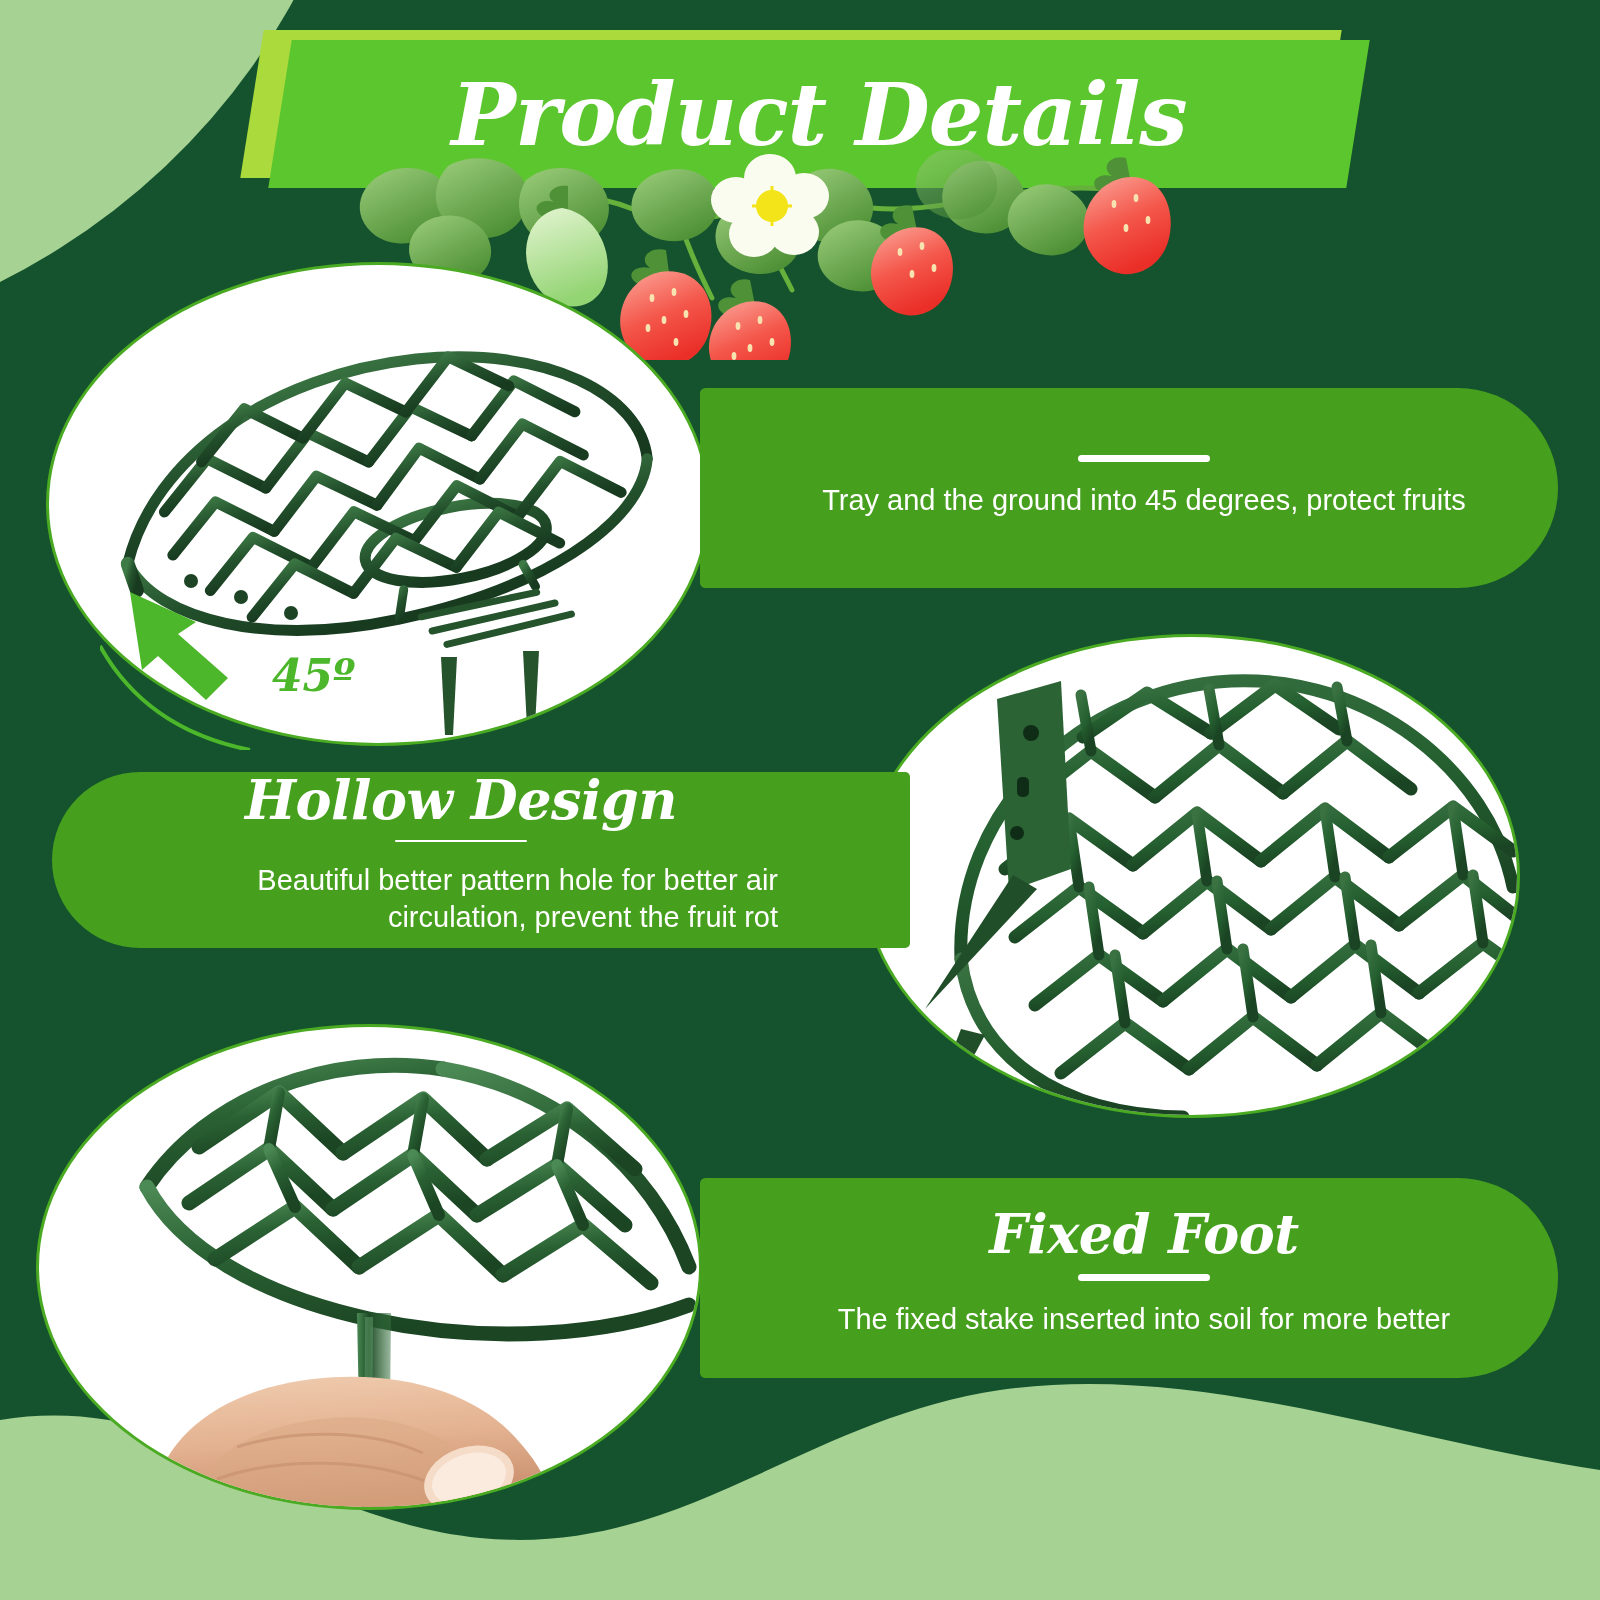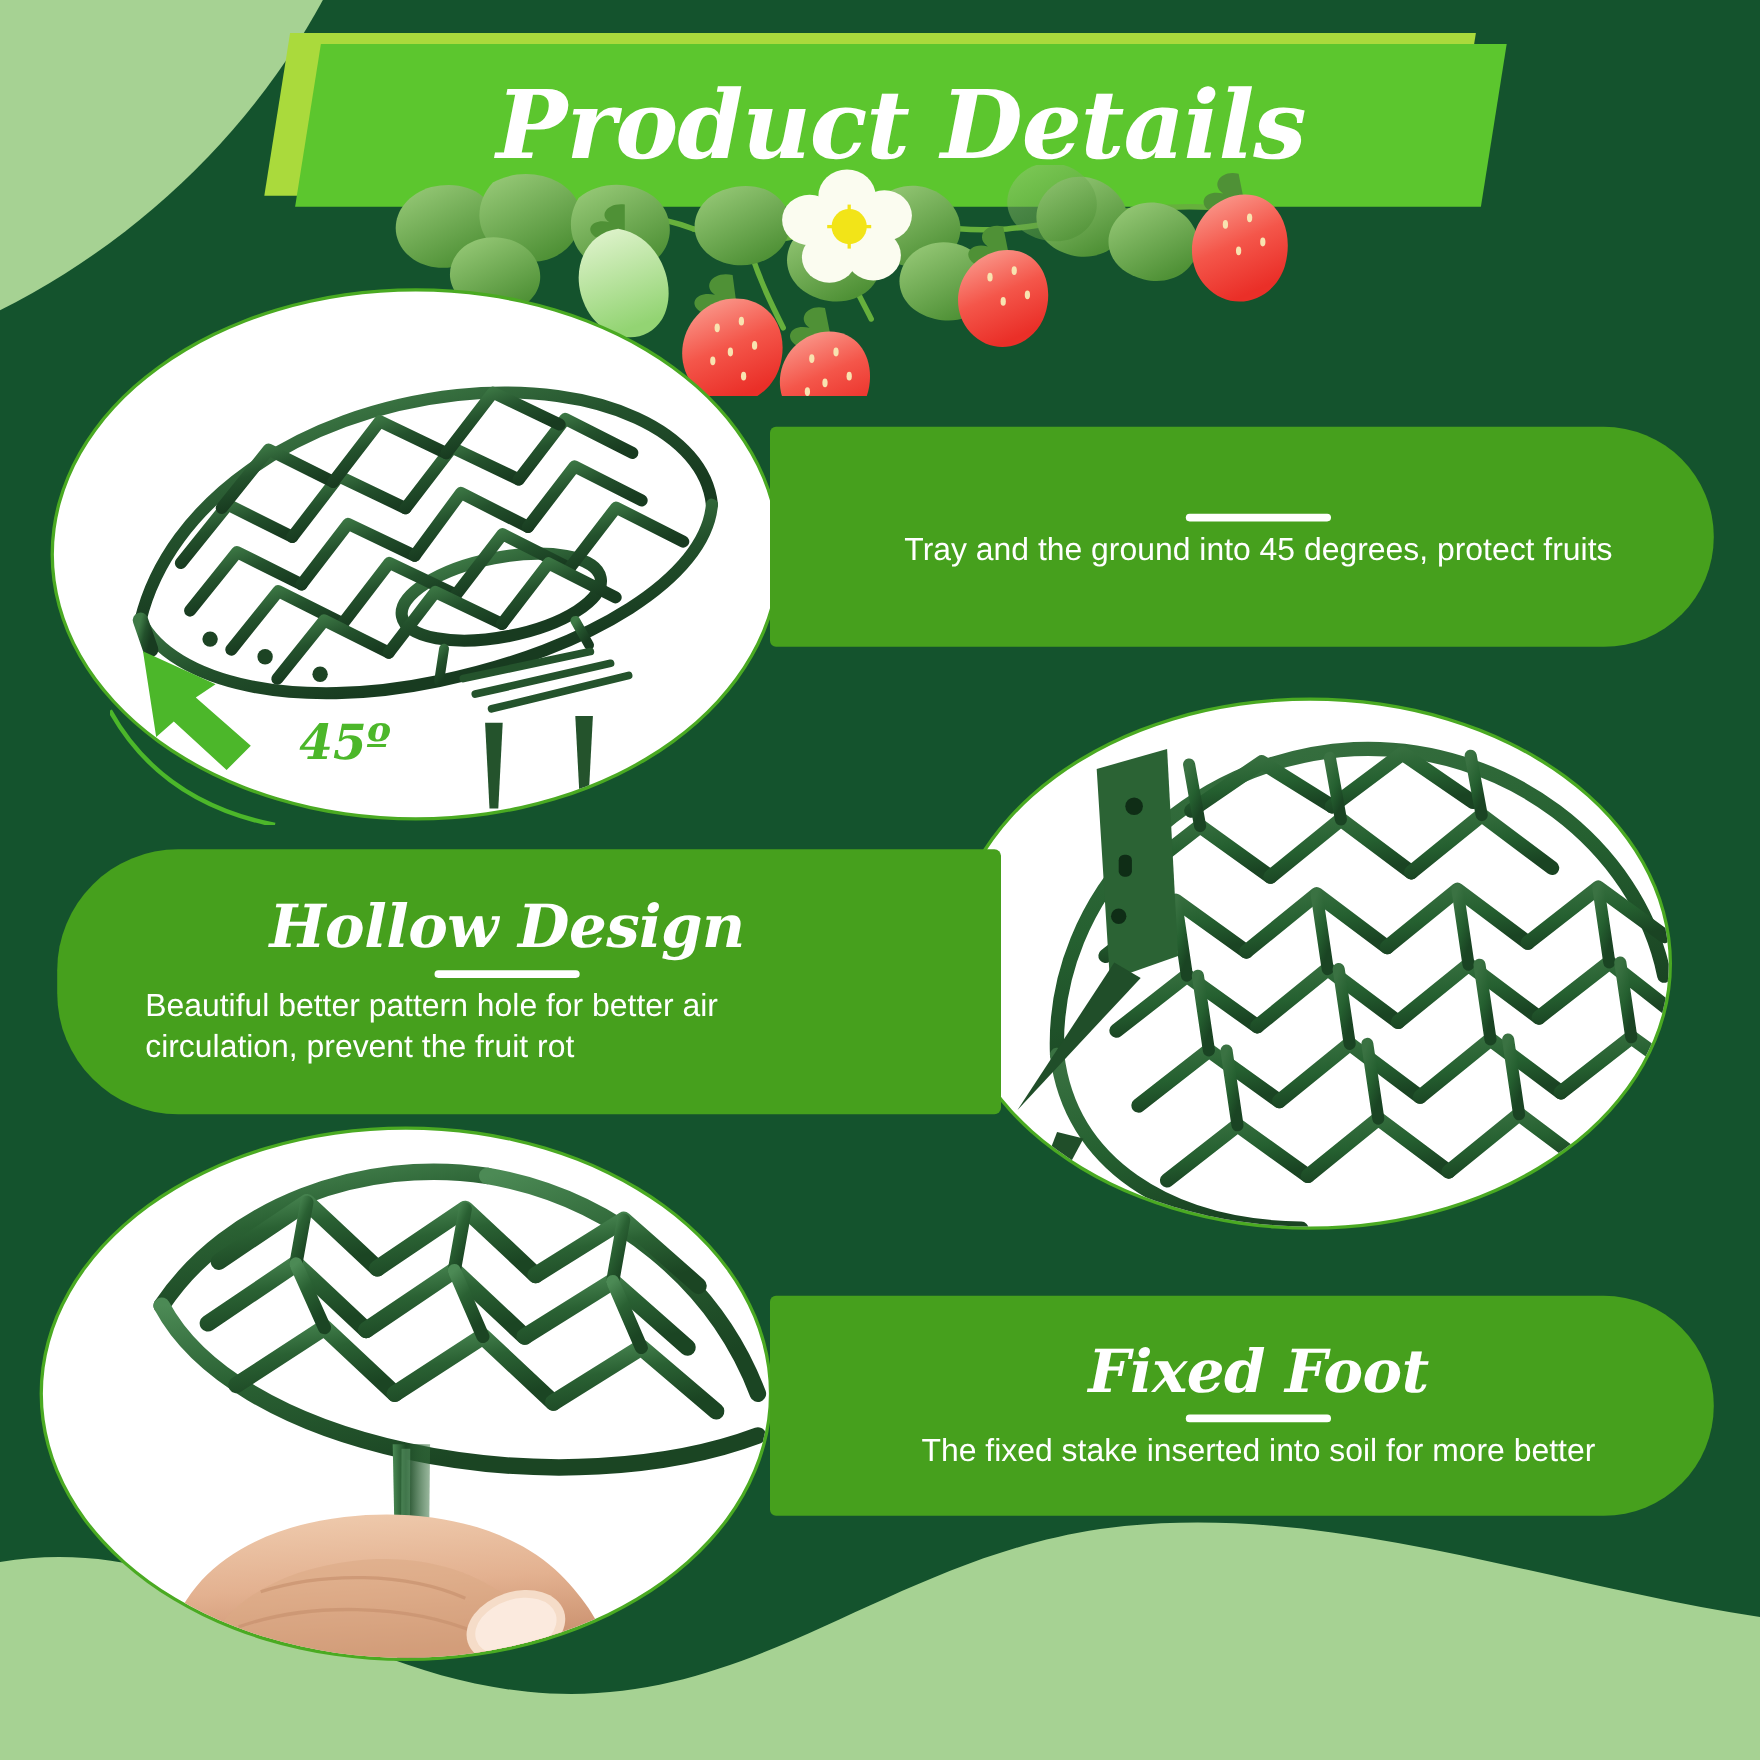--- a/index.html
+++ b/index.html
@@ -137,21 +137,21 @@
     color: #ffffff;
     box-sizing: border-box;
   }
   .panel-right {
     border-radius: 6px 110px 110px 6px;
   }
   .panel-left {
     border-radius: 110px 6px 6px 110px;
   }
   .panel-1 { left: 700px; top: 388px;  width: 858px; height: 200px; padding: 0 80px 0 110px; }
-  .panel-2 { left: 52px;  top: 772px;  width: 858px; height: 241px; padding: 0 120px 0 80px; }
+  .panel-2 { left: 52px;  top: 772px;  width: 858px; height: 176px; padding: 0 120px 0 80px; }
   .panel-3 { left: 700px; top: 1178px; width: 858px; height: 200px; padding: 0 80px 0 110px; }
 
   .panel-title {
     font-family: "DejaVu Serif", serif;
     font-weight: bold;
     font-style: italic;
     font-size: 54px;
     line-height: 1.05;
     letter-spacing: -0.5px;
     white-space: nowrap;
@@ -161,22 +161,22 @@
     width: 132px;
     height: 7px;
     background: #ffffff;
     border-radius: 4px;
     margin: 11px 0 8px;
   }
   .panel-desc {
     font-family: "Liberation Sans", sans-serif;
     font-size: 29px;
     line-height: 1.28;
-    text-align: left;
-    margin: 0;
+    text-align: right;
+    margin: 12px;
   }
 </style>
 </head>
 <body>
 
 <div id="page">
 
   <div class="bg-corner-tl"></div>
 
   <div class="bg-wave-bottom">

